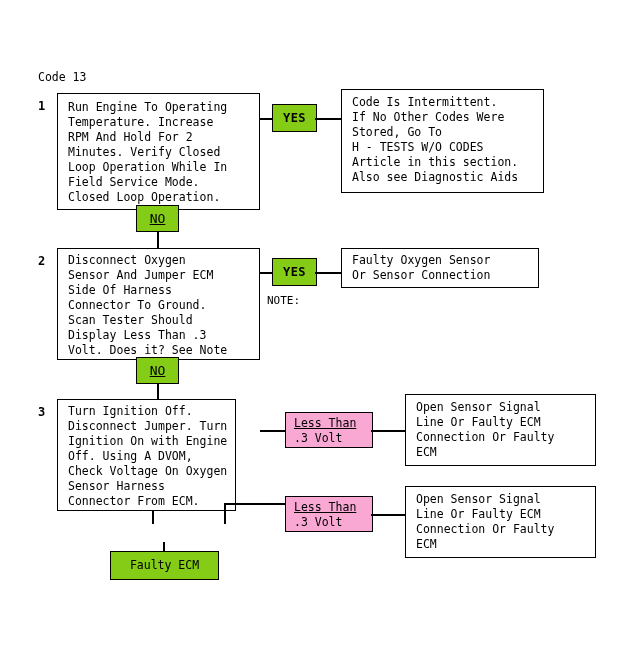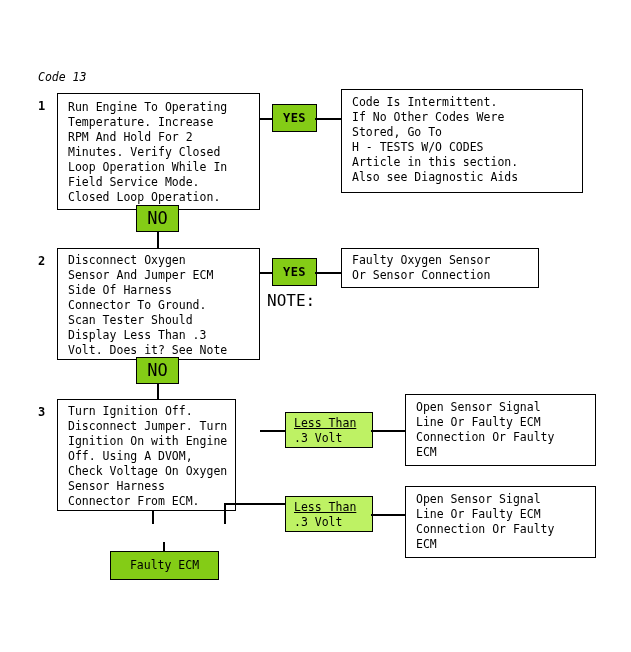--- a/index.html
+++ b/index.html
@@ -15,21 +15,20 @@
     background: #ffffff;
     font-family: "DejaVu Sans Mono", "Liberation Mono", monospace;
     color: #000000;
     overflow: hidden;
   }
   .title {
     position: absolute;
     font-size: 11.5px;
     line-height: 15px;
     white-space: pre;
-    font-style: italic;
   }
   .stepnum {
     position: absolute;
     font-size: 12px;
     font-weight: bold;
     line-height: 14px;
     white-space: pre;
   }
   .box {
     position: absolute;
@@ -56,27 +55,28 @@
     font-size: 11.5px;
     line-height: 15px;
     white-space: pre;
   }
   .yesbox .txt {
     font-weight: bold;
     font-size: 12px;
     letter-spacing: 0.5px;
   }
   .nobox .txt {
-    font-size: 17px;
+    text-decoration: underline;
+    font-size: 13px;
   }
   .lt-box {
     position: absolute;
     border: 1.6px solid #000;
     box-sizing: border-box;
-    background: #bef264;
+    background: #f9a8d4;
   }
   .lt-box .l1 {
     position: absolute;
     left: 8px;
     top: 3px;
     font-size: 11.5px;
     line-height: 15px;
     white-space: pre;
     text-decoration: underline;
   }
@@ -93,21 +93,21 @@
     background: #000;
     height: 1.6px;
   }
   .line-v {
     position: absolute;
     background: #000;
     width: 1.6px;
   }
   .note {
     position: absolute;
-    font-size: 16px;
+    font-size: 11px;
     line-height: 15px;
     white-space: pre;
   }
 </style>
 </head>
 <body>
 
 <div id="canvas">
 
   <div class="title" style="left:38px; top:70px;">Code 13</div>
@@ -125,21 +125,21 @@
   </div>
 
   <div class="line-h" style="left:260px; top:118px; width:18px;"></div>
 
   <div class="smallbox yesbox" style="left:272px; top:104px; width:45px; height:28px;">
     <span class="txt">YES</span>
   </div>
 
   <div class="line-h" style="left:315px; top:118px; width:28px;"></div>
 
-  <div class="box" style="left:341px; top:89px; width:242px; height:104px;">
+  <div class="box" style="left:341px; top:89px; width:203px; height:104px;">
     <div class="txt" style="left:10px; top:5px;">Code Is Intermittent.
 If No Other Codes Were
 Stored, Go To
 H - TESTS W/O CODES
 Article in this section.
 Also see Diagnostic Aids</div>
   </div>
 
   <div class="line-v" style="left:157px; top:209px; height:16px;"></div>
 

